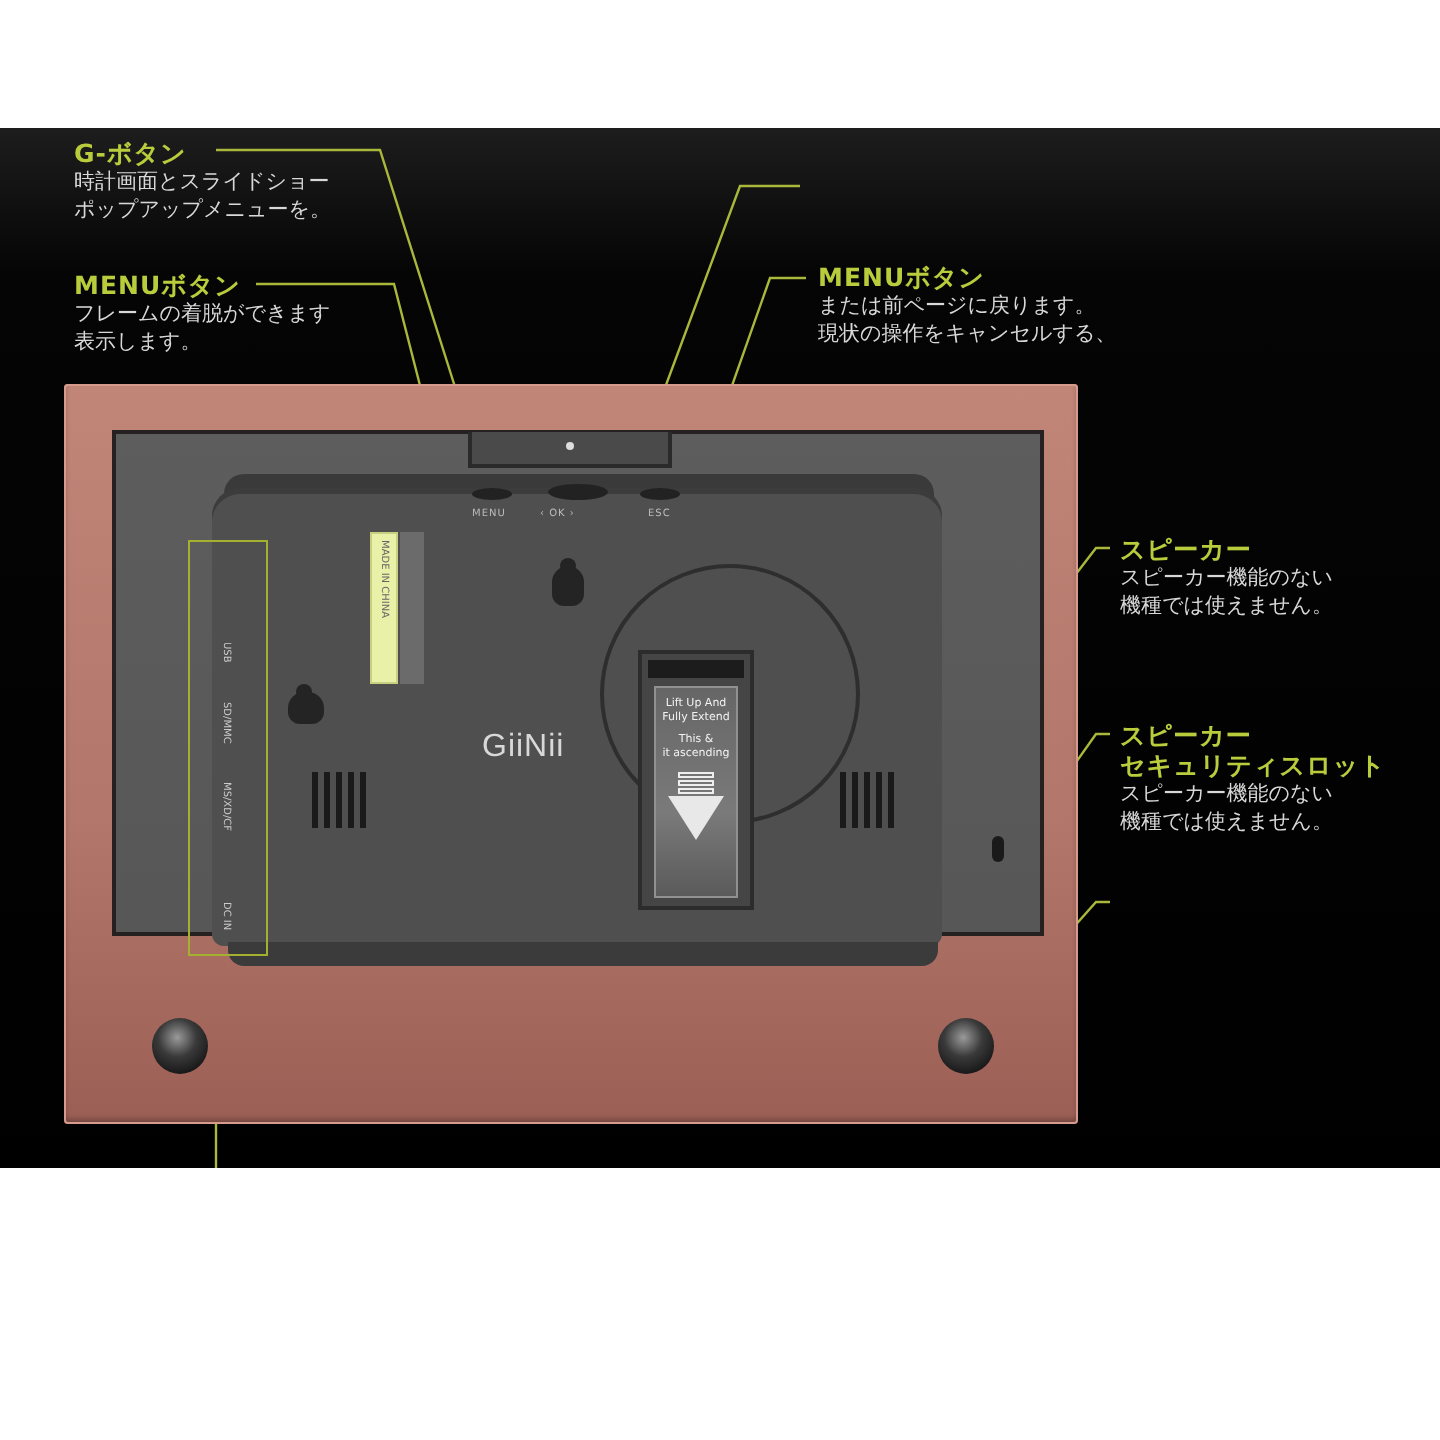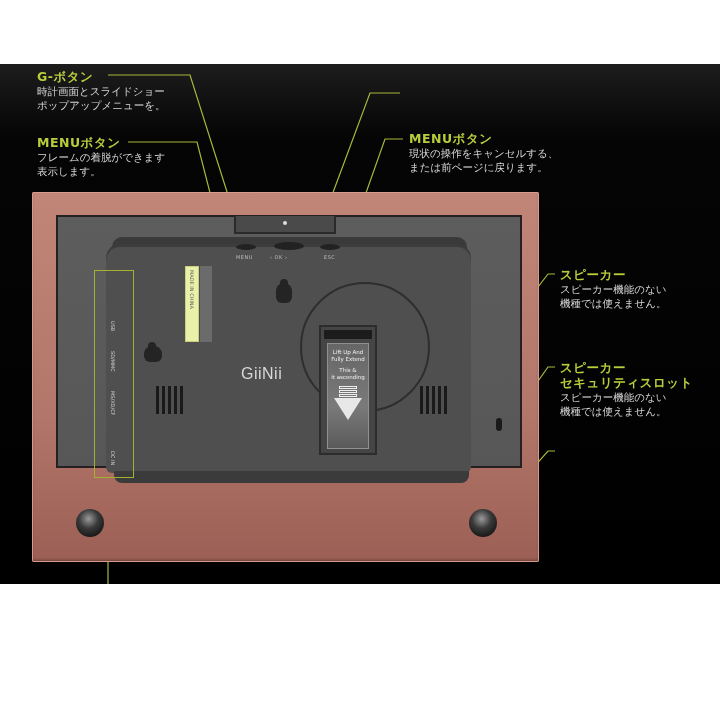--- a/index.html
+++ b/index.html
@@ -136,22 +136,22 @@
 
   <div class="lbl" style="left:37px; top:71px;">
     <span class="ttl">MENUボタン</span>
     <span class="desc">フレームの着脱ができます</span>
     <span class="desc">表示します。</span>
   </div>
 
 
   <div class="lbl" style="left:409px; top:67px;">
     <span class="ttl">MENUボタン</span>
+    <span class="desc">または前ページに戻ります。</span>
     <span class="desc">現状の操作をキャンセルする、</span>
-    <span class="desc">または前ページに戻ります。</span>
   </div>
 
   <div class="lbl" style="left:560px; top:203px;">
     <span class="ttl">スピーカー</span>
     <span class="desc">スピーカー機能のない</span>
     <span class="desc">機種では使えません。</span>
   </div>
 
   <div class="lbl" style="left:560px; top:296px;">
     <span class="ttl">スピーカー</span>

